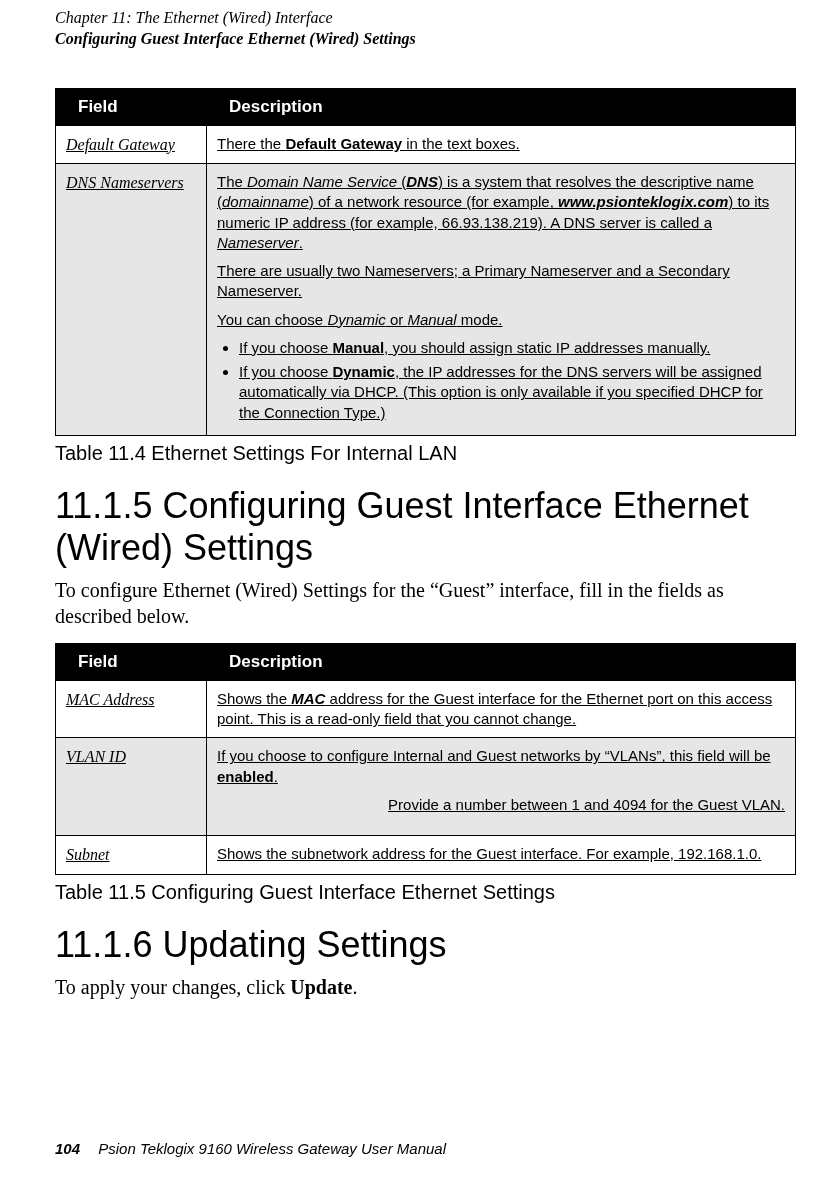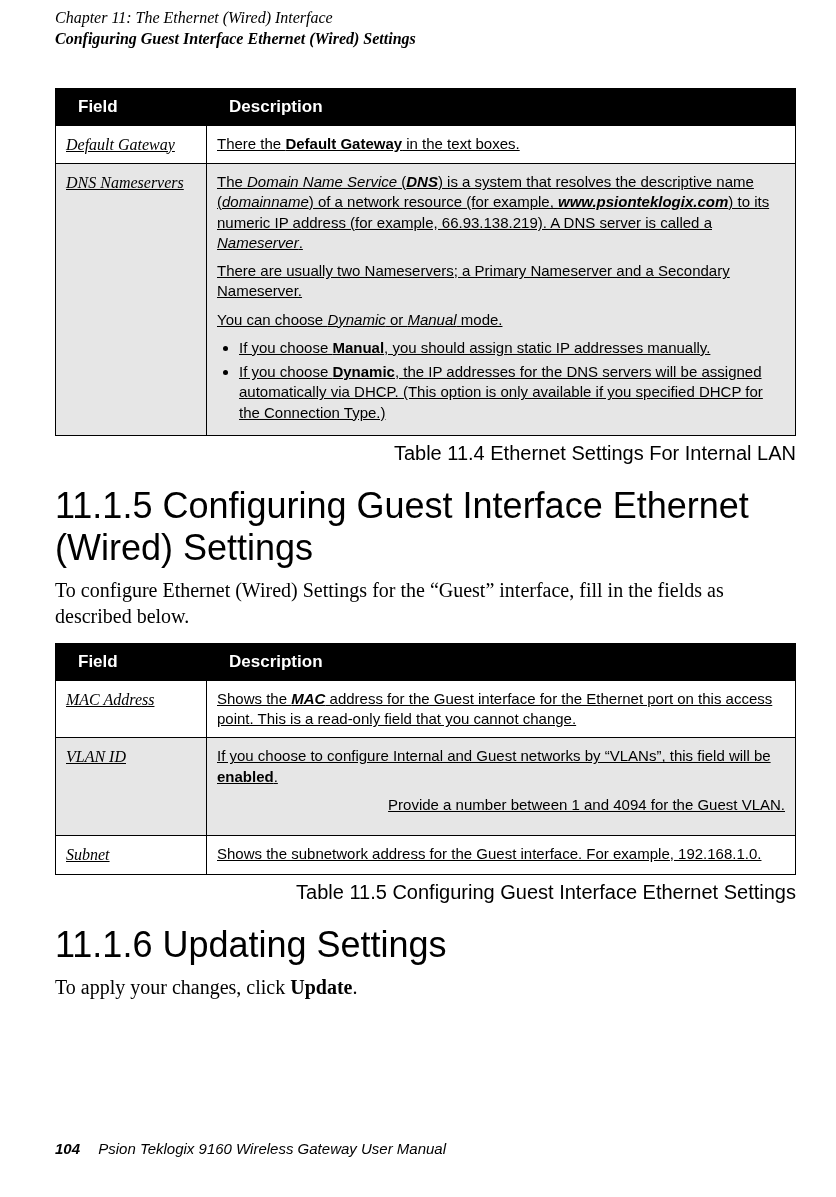--- a/index.html
+++ b/index.html
@@ -55,21 +55,21 @@
     width: 130px;
     font-family: "Times New Roman", serif;
     font-style: italic;
     font-size: 16px;
   }
   .shaded td {
     background: #e6e6e6;
   }
   .table-caption {
     font-family: "Gill Sans", "Trebuchet MS", sans-serif;
-    text-align: right;
+    text-align: left;
     font-size: 20px;
     margin: 6px 0 20px 0;
   }
   h2.section {
     font-family: "Gill Sans", "Trebuchet MS", sans-serif;
     font-weight: normal;
     font-size: 36px;
     margin: 18px 0 8px 0;
   }
   p.body {

